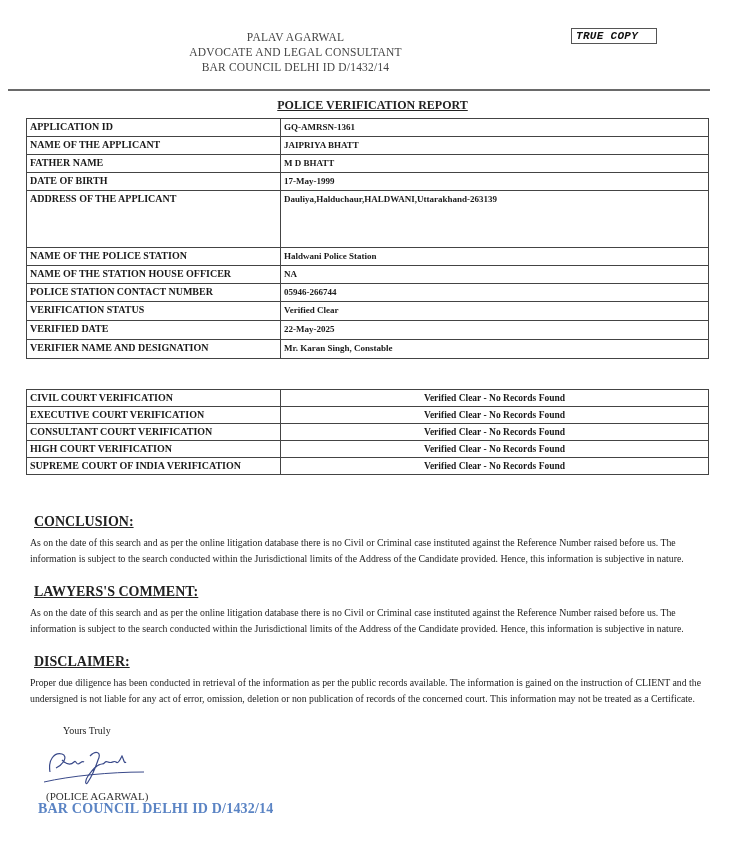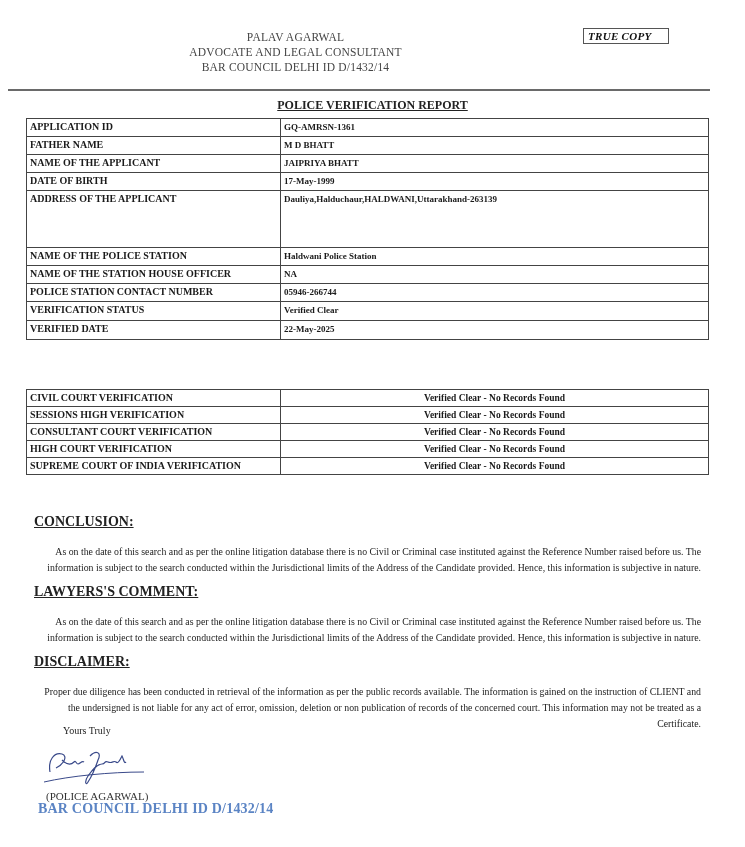--- a/index.html
+++ b/index.html
@@ -5,22 +5,22 @@
   html, body { margin: 0; padding: 0; background: #ffffff; }
   body {
     width: 745px; height: 847px; position: relative; overflow: hidden;
     font-family: "Liberation Serif", "DejaVu Serif", serif; color: #1a1a1a;
   }
   .letterhead {
     position: absolute; top: 30px; left: 0; width: 591px; text-align: center;
     font-size: 11.5px; line-height: 15px; color: #444; letter-spacing: 0.2px;
   }
   .true-copy {
-    position: absolute; left: 583px; top: 28px; width: 80px; height: 14px;
-    border: 1.5px solid #555; font-family: Liberation Serif, serif;
+    position: absolute; left: 571px; top: 28px; width: 80px; height: 14px;
+    border: 1.5px solid #555; font-family: Liberation Mono, monospace;
     font-weight: bold; font-style: italic; font-size: 11px; line-height: 14px;
     padding-left: 4px; color: #111; letter-spacing: 0.3px;
   }
   .rule {
     position: absolute; left: 8px; width: 702px; top: 89px; height: 0;
     border-top: 2px solid #6a6a6a;
   }
   .report-title {
     position: absolute; top: 98px; left: 0; width: 745px; text-align: center;
     font-weight: bold; font-size: 12px; text-decoration: underline; color: #222;
@@ -39,21 +39,21 @@
   .details tr.addr td { height: 54px; }
   .details tr.tall td { height: 16px; }
   .summary { top: 389px; }
   .summary td.head { text-align: center; font-weight: bold; font-size: 9.5px; height: 13px; }
   .summary td.lbl { width: 247px; font-weight: bold; font-size: 10px; height: 14px; }
   .summary td.val { text-align: center; font-weight: bold; font-size: 9.5px; height: 14px; }
   .section { position: absolute; left: 27px; width: 690px; font-size: 9.8px; line-height: 16px; color: #222; }
   .section h4 {
     margin: 7px; font-size: 14px; font-weight: bold; text-decoration: underline; line-height: 13px;
   }
-  .section p { margin: 16px; text-align: right; }
+  .section p { margin: 3px; }
   .s1 { top: 508px; }
   .s2 { top: 578px; }
   .s3 { top: 648px; }
   .yours { position: absolute; left: 63px; top: 725px; font-size: 10px; color: #222; }
   .signature { position: absolute; left: 40px; top: 742px; }
   .sig-name { position: absolute; left: 46px; top: 790px; font-size: 11px; color: #333; }
   .sig-bar {
     position: absolute; left: 38px; top: 801px; font-size: 14px; font-weight: bold;
     color: #5b84c4; letter-spacing: 0.2px;
   }
@@ -73,26 +73,26 @@
 
 <div class="report-title">POLICE VERIFICATION REPORT</div>
 
 <table class="details">
   <tbody>
       <tr>
         <td class="lbl">APPLICATION ID</td>
         <td class="val">GQ-AMRSN-1361</td>
       </tr>
   <tr>
+        <td class="lbl">NAME OF THE APPLICANT</td>
+        <td class="val">JAIPRIYA BHATT</td>
+      </tr>
+  <tr>
         <td class="lbl">FATHER NAME</td>
         <td class="val">M D BHATT</td>
-      </tr>
-  <tr>
-        <td class="lbl">NAME OF THE APPLICANT</td>
-        <td class="val">JAIPRIYA BHATT</td>
       </tr>
   <tr>
         <td class="lbl">DATE OF BIRTH</td>
         <td class="val">17-May-1999</td>
       </tr>
   <tr class="addr">
         <td class="lbl">ADDRESS OF THE APPLICANT</td>
         <td class="val">Dauliya,Halduchaur,HALDWANI,Uttarakhand-263139</td>
       </tr>
   <tr>
@@ -108,31 +108,35 @@
         <td class="val">05946-266744</td>
       </tr>
   <tr class="tall">
         <td class="lbl">VERIFICATION STATUS</td>
         <td class="val">Verified Clear</td>
       </tr>
   <tr class="tall">
         <td class="lbl">VERIFIED DATE</td>
         <td class="val">22-May-2025</td>
       </tr>
+  <tr class="tall">
+        <td class="lbl">VERIFIER NAME AND DESIGNATION</td>
+        <td class="val">Mr. Karan Singh, Constable</td>
+      </tr>
 </tbody>
   </table>
 
 <table class="summary">
   <tbody>
   <tr>
         <td class="lbl">CIVIL COURT VERIFICATION</td>
         <td class="val">Verified Clear - No Records Found</td>
       </tr>
   <tr>
-        <td class="lbl">SESSIONS HIGH VERIFICATION</td>
+        <td class="lbl">EXECUTIVE COURT VERIFICATION</td>
         <td class="val">Verified Clear - No Records Found</td>
       </tr>
   <tr>
         <td class="lbl">CONSULTANT COURT VERIFICATION</td>
         <td class="val">Verified Clear - No Records Found</td>
       </tr>
   <tr>
         <td class="lbl">HIGH COURT VERIFICATION</td>
         <td class="val">Verified Clear - No Records Found</td>
       </tr>

